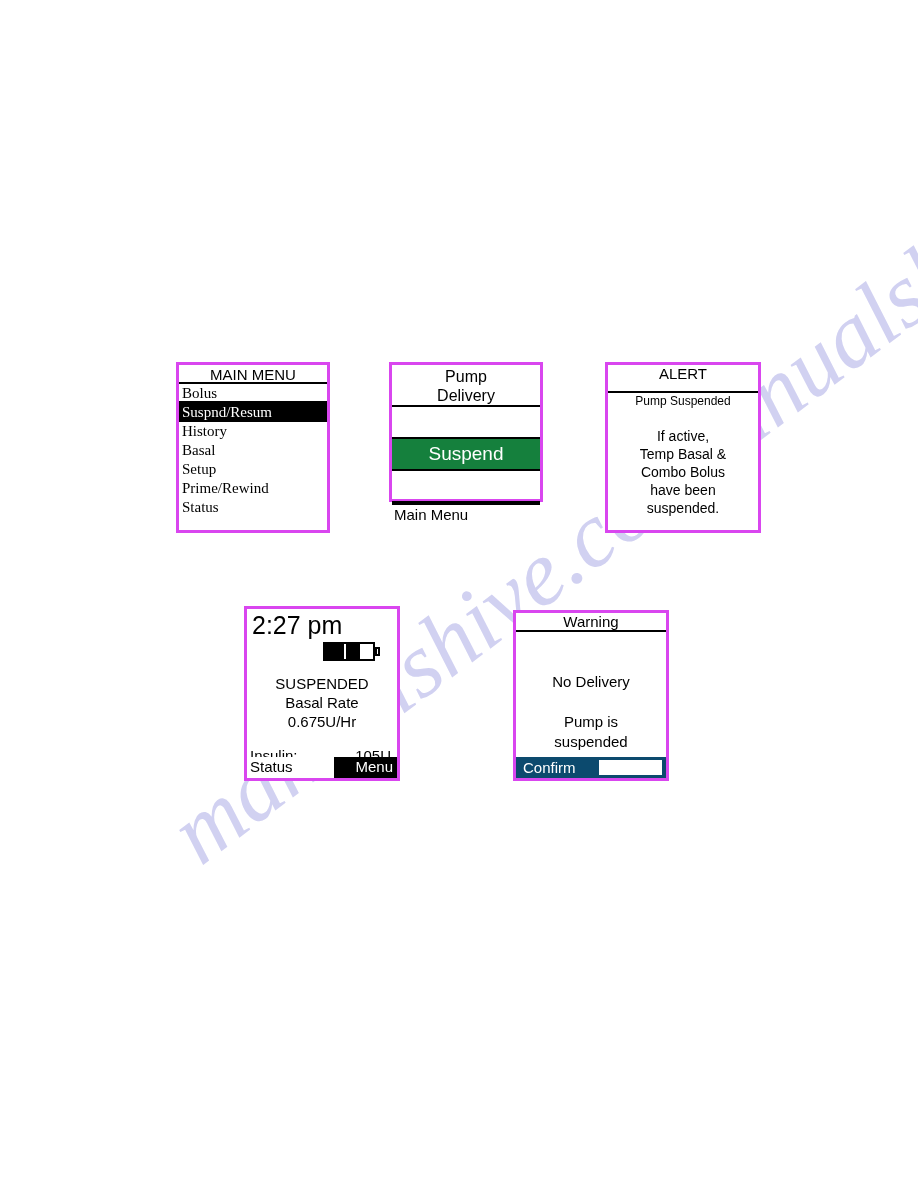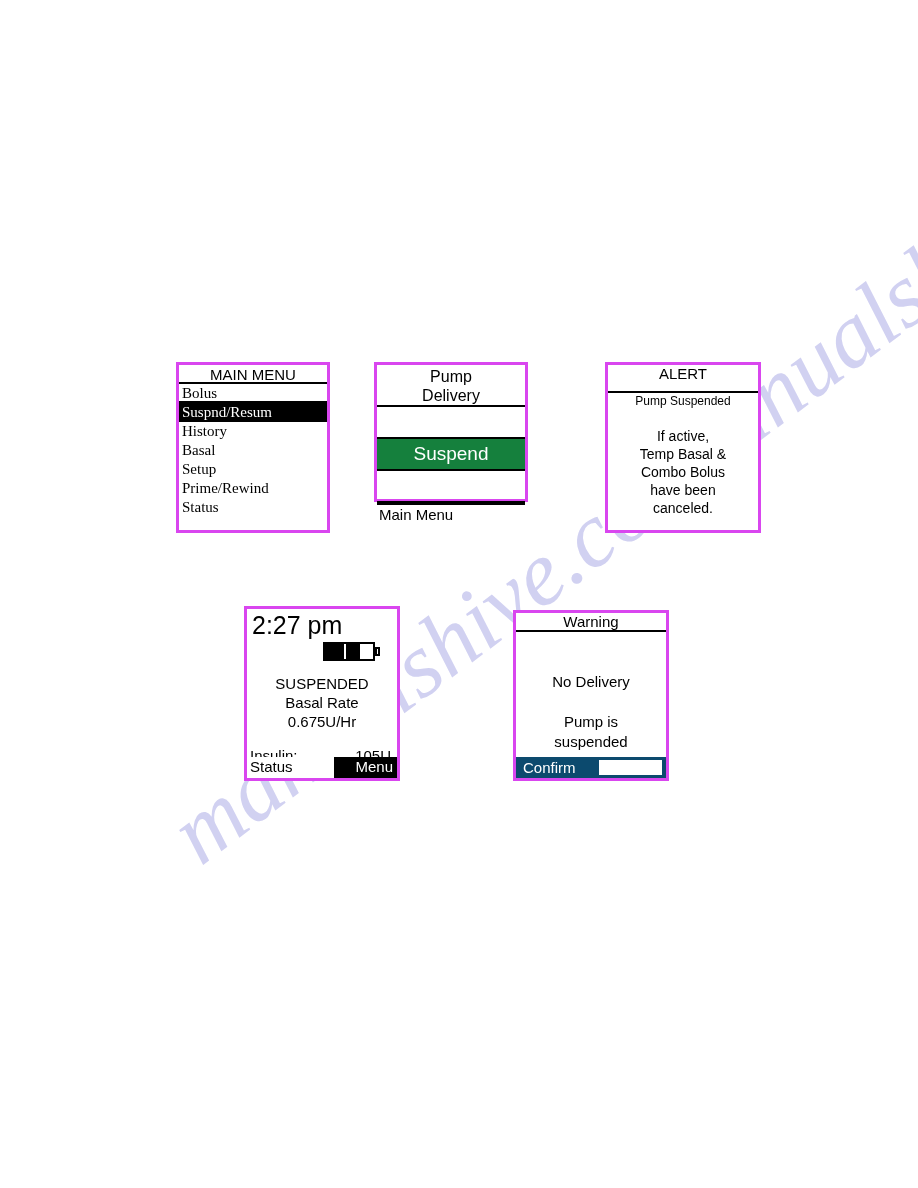--- a/index.html
+++ b/index.html
@@ -90,21 +90,21 @@
   .mm-item.first-row {
     border-bottom: 2px solid #000000;
   }
   .mm-item.selected {
     background: #000000;
     color: #ffffff;
   }
 
   
   #screen-pump-delivery {
-    left: 374px;
+    left: 389px;
     top: 362px;
     width: 154px;
     height: 140px;
   }
   .pd-header {
     height: 42px;
     box-sizing: border-box;
     border-bottom: 2px solid #000000;
     text-align: center;
     padding-top: 2px;
@@ -339,21 +339,21 @@
 </div>
 
 <div class="screen" id="screen-alert">
   <div class="al-title">ALERT</div>
   <div class="al-sub">Pump Suspended</div>
   <div class="al-body">
     <div>If active,</div>
     <div>Temp Basal &amp;</div>
     <div>Combo Bolus</div>
     <div>have been</div>
-    <div>canceled.</div>
+    <div>suspended.</div>
   </div>
 </div>
 
 <div class="screen" id="screen-status">
   <div class="st-time">2:27 pm</div>
   <div class="st-battery-wrap">
     <div class="battery">
       <div class="cell cell-1"></div>
       <div class="gap"></div>
       <div class="cell cell-2"></div>

